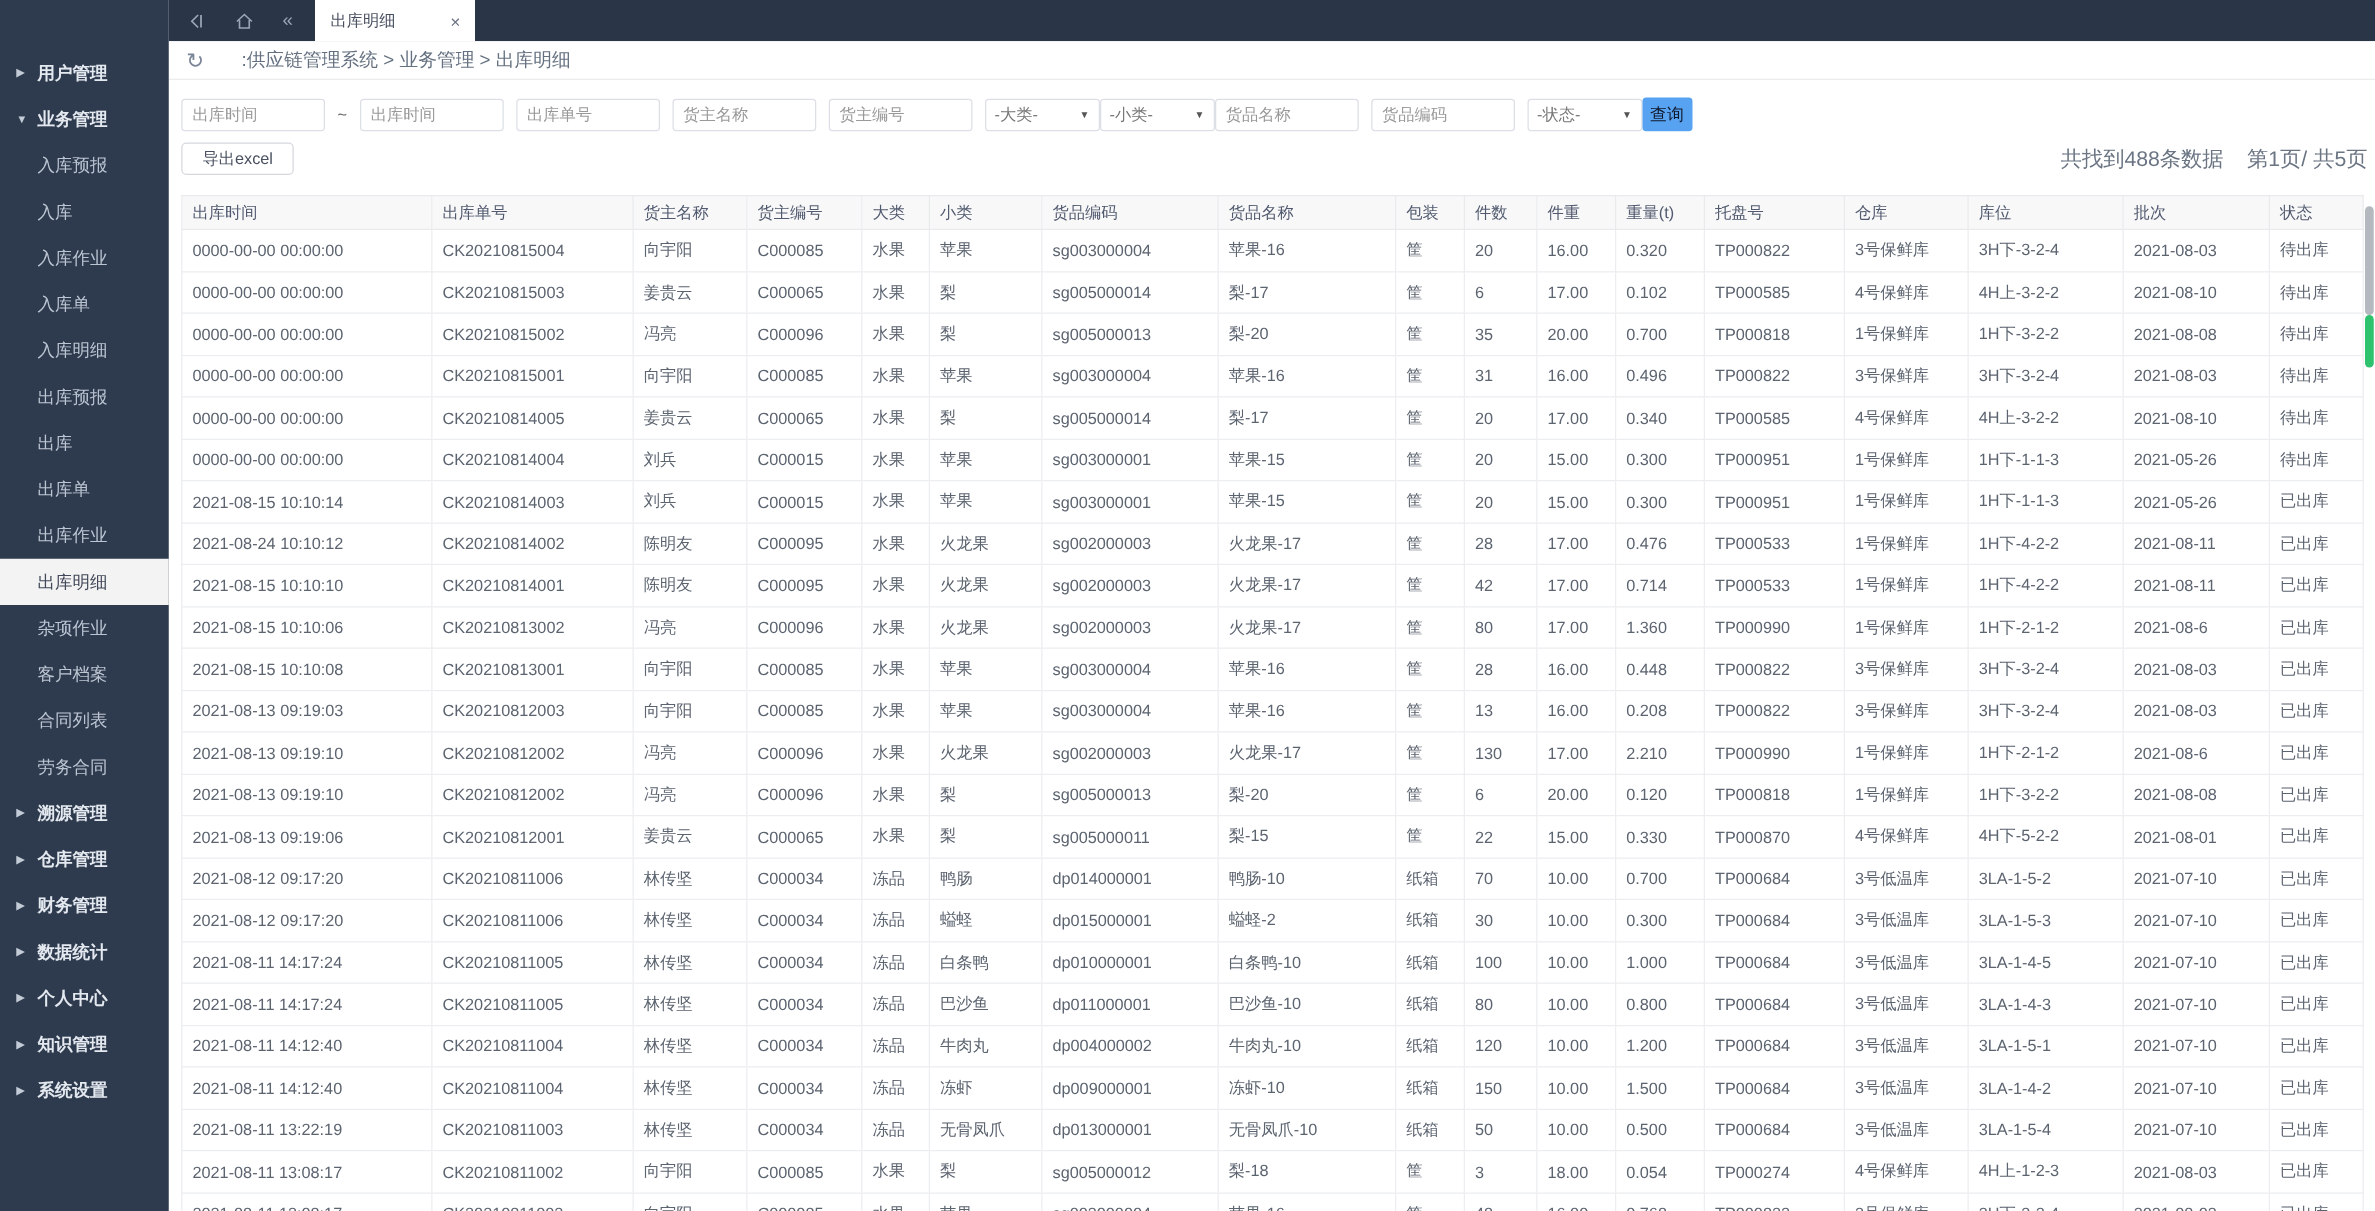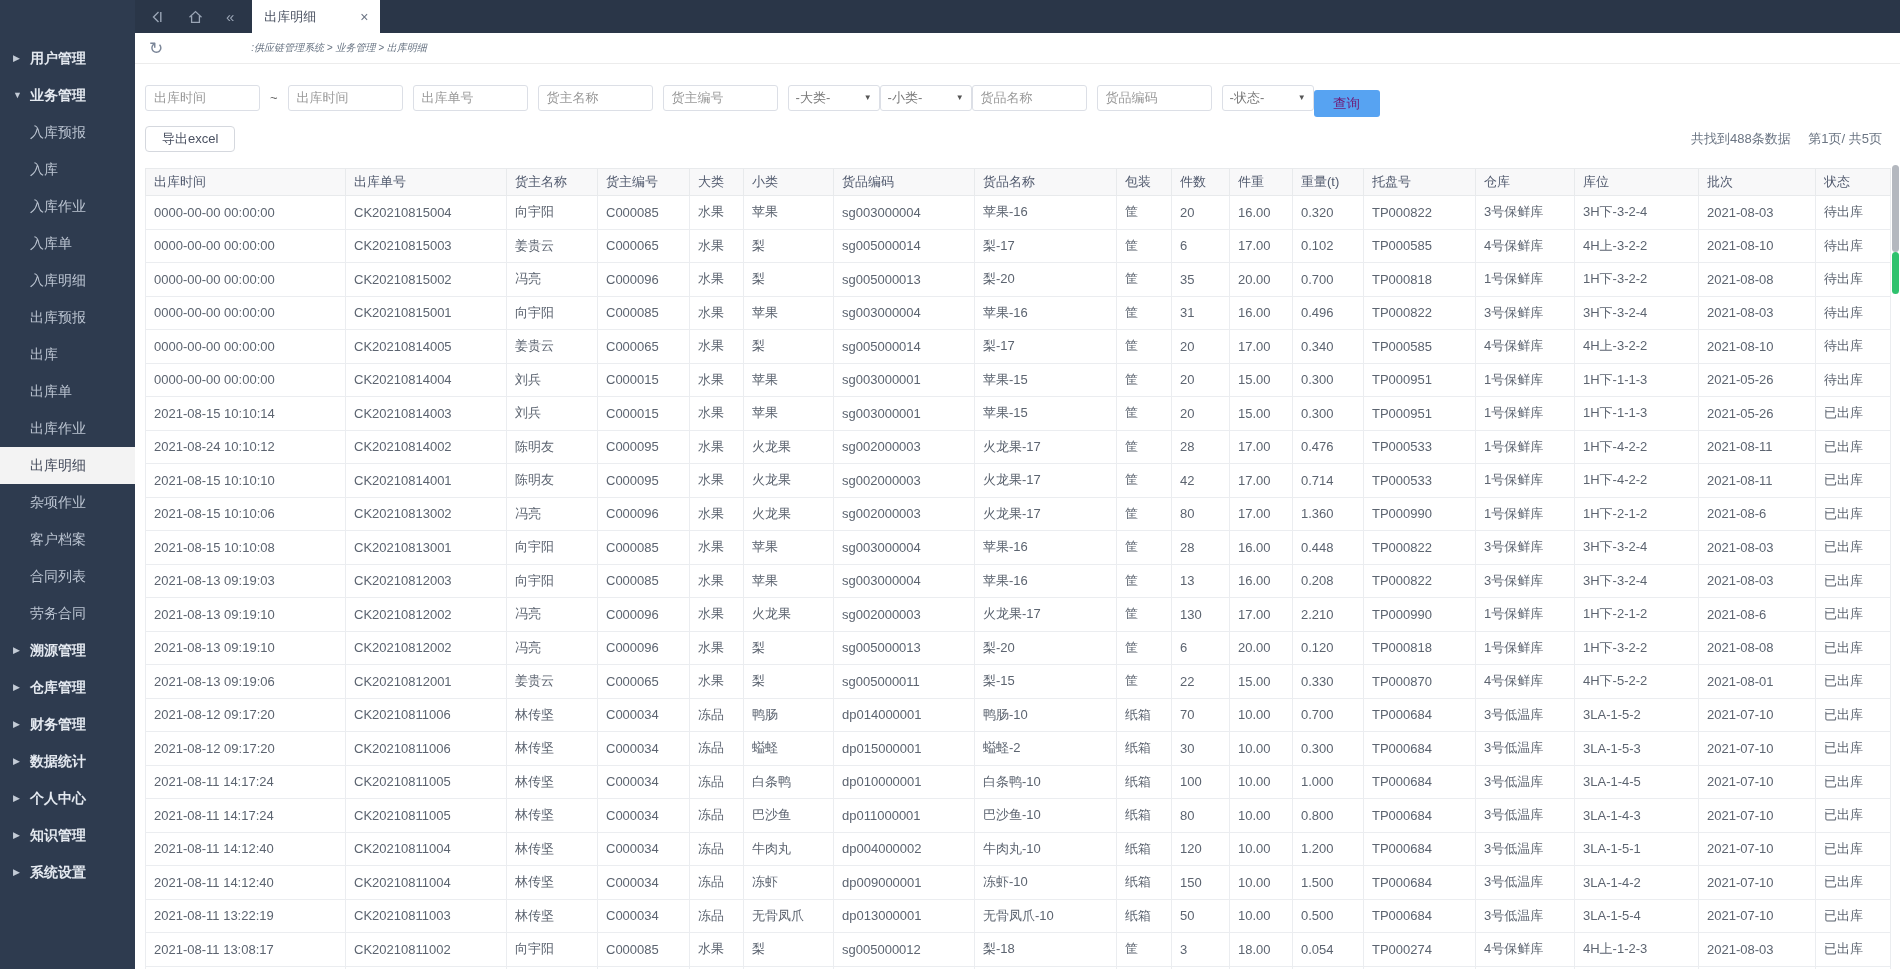--- a/index.html
+++ b/index.html
@@ -24,45 +24,45 @@
   .tb-chevrons { font-size:15px; line-height:33px; }
   .tab { height:33px; background:#fff; margin-left:18px; padding:0 12px;
     display:flex; align-items:center; min-width:128px; justify-content:space-between;
     font-size:13px; color:#495060; cursor:pointer; }
   .tab-close { margin-left:26px; color:#6b7484; font-size:14px; cursor:pointer; }
 
   
   .crumbbar { position:absolute; left:135px; top:33px; right:0; height:31px;
     background:#fff; border-bottom:1px solid #ececec; display:flex; align-items:center; }
   .refresh { margin-left:14px; color:#7b8698; font-size:17px; line-height:1; cursor:pointer; }
-  .crumb { margin-left:88px; font-size:10px; color:#657180;font-style:italic; }
+  .crumb { margin-left:30px; font-size:15px; color:#657180; }
 
   
   .content { position:absolute; left:135px; top:64px; right:0; bottom:0;
     background:#fff; padding:14px 0 0 10px; }
 
   .filter-row { display:flex; align-items:center; }
   .f-input { width:115px; height:26px; border:1px solid #dcdfe6; border-radius:3px;
     padding:0 8px; font-size:13px; color:#666; margin-right:10px;
     font-family:"Liberation Sans","DejaVu Sans",sans-serif; outline:none; }
   .f-input::placeholder { color:#999; opacity:1; }
   .f-select { width:92px; height:26px; border:1px solid #dcdfe6; border-radius:3px;
     padding:0 7px; font-size:13px; color:#777; 
     display:flex; align-items:center; justify-content:space-between; cursor:pointer; background:#fff; }
   .f-select .caret { font-size:8px; color:#555; }
   .tilde { color:#666; margin:0 10px 0 0; font-size:13px; }
-  .btn-search { width:66px; height:27px; background:#57a3f2; color:#701a75; border:none;
+  .btn-search { width:40px; height:27px; background:#57a3f2; color:#0f172a; border:none;
     border-radius:3px; font-size:13.5px; cursor:pointer;
-    font-family:"Liberation Sans","DejaVu Sans",sans-serif;margin-top:12px; }
+    font-family:"Liberation Sans","DejaVu Sans",sans-serif; }
 
   .toolbar-row { margin-top:9px; display:flex; align-items:center; justify-content:space-between; }
   .btn-export { height:26px; padding:0 16px; background:#fff; border:1px solid #d5d8de;
     border-radius:4px; font-size:13px; color:#495060; cursor:pointer;
     font-family:"Liberation Sans","DejaVu Sans",sans-serif; }
-  .stats { font-size:13px; color:#6a7482; padding-right:18px;text-align:right; }
+  .stats { font-size:17px; color:#6a7482; padding-right:6px;text-align:right; }
 
   table.grid { margin-top:16px; border-collapse:collapse; table-layout:fixed;
     width:1745px; font-size:13px; color:#5c6470; }
   table.grid th { background:#f8f8f9; height:27px; text-align:left; padding:0 8px;
     font-weight:normal; color:#515a6e; border:1px solid #e8eaec; white-space:nowrap; overflow:hidden; }
   table.grid td { height:33.5px; padding:0 8px; border:1px solid #ebedf0;
     white-space:nowrap; overflow:hidden; background:#fff; }
 
   
   .v-scroll { position:absolute; right:0; top:140px; width:10px; height:829px; z-index:9; }

